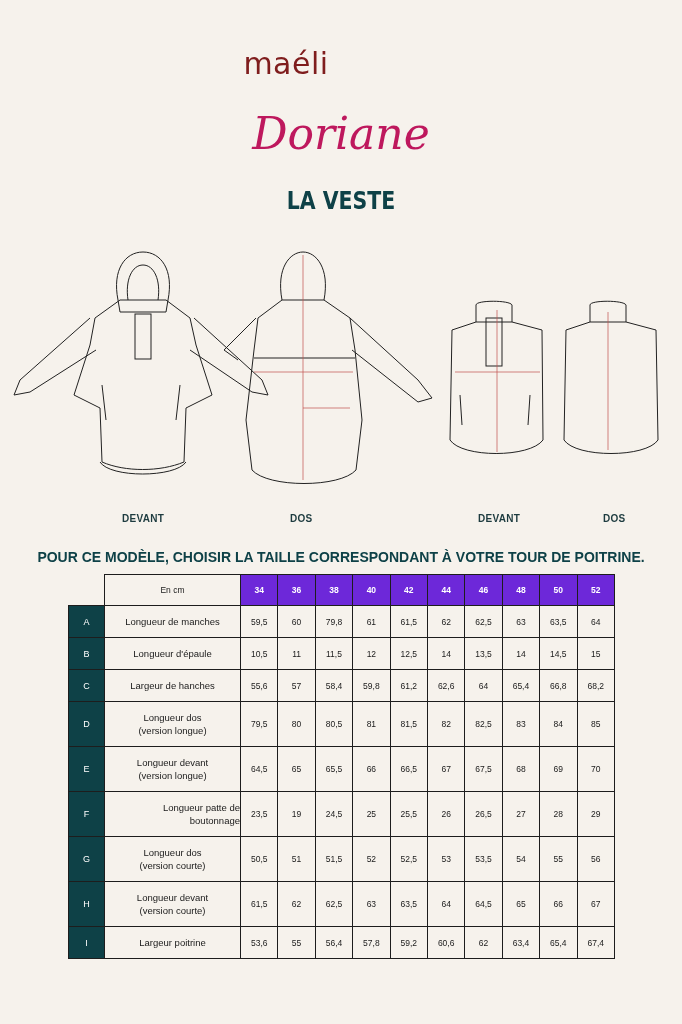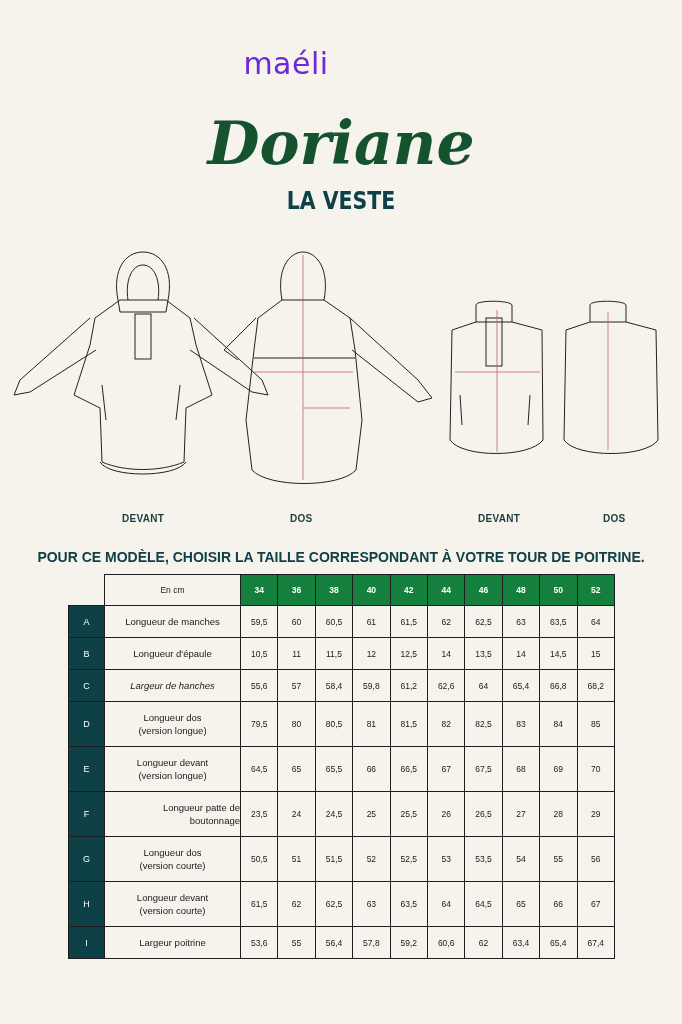--- a/index.html
+++ b/index.html
@@ -1,30 +1,30 @@
 <!DOCTYPE html>
 <html><head>
 <meta charset="utf-8">
 <style>
   html, body { margin:0; padding:0; }
   body { width:682px; height:1024px; background:#f6f2ec; position:relative; overflow:hidden;
          font-family:"Liberation Sans", sans-serif; color:#1d3b3f; }
   .brand { position:absolute; top:46px; left:0; width:572px; text-align:center;
-           font-family:"DejaVu Sans", sans-serif; font-size:30px; color:#6d28d9; letter-spacing:0.5px; }
+           font-family:"DejaVu Sans", sans-serif; font-size:30px; color:#7f1d1d; letter-spacing:0.5px; }
   .title { position:absolute; top:108px; left:0; width:682px; text-align:center;
-           font-family:"DejaVu Serif", serif; font-style:italic; font-weight:bold; font-size:60px; color:#14532d; }
+           font-family:"DejaVu Serif", serif; font-style:italic; font-weight:normal; font-size:44px; color:#be185d; }
   .subtitle { position:absolute; top:186px; left:0; width:682px; text-align:center;
            font-family:"DejaVu Sans", sans-serif; font-weight:bold; font-size:25px; color:#0e4147; transform:scaleX(0.82); }
   .illu { position:absolute; top:245px; left:0; width:682px; height:260px; }
   .caption { position:absolute; top:513px; font-size:10px; font-weight:bold; color:#1d3b3f; letter-spacing:0.3px; }
   .instruction { position:absolute; top:549px; left:0; width:682px; text-align:center;
            font-size:14px; font-weight:bold; color:#0e4147; }
   table { position:absolute; top:574px; left:68px; width:547px; border-collapse:collapse; table-layout:fixed; }
   td, th { border:1px solid #1d1d1d; text-align:center; font-size:8.5px; font-weight:normal; color:#1a1a1a; padding:0; }
-  th.size { background:#15803d; color:#ffffff; font-weight:bold; height:30px; }
+  th.size { background:#6d28d9; color:#ffffff; font-weight:bold; height:30px; }
   th.unit { background:#f6f2ec; height:30px; }
   th.corner { background:#f6f2ec; border-top-color:#f6f2ec; border-left-color:#f6f2ec; }
   td.letter { background:#0e4147; color:#ffffff; font-size:9px; }
   td.label { font-size:9.5px; line-height:13px; }
 </style>
 </head>
 <body>
 
 <div class="brand">maéli</div>
 <div class="title">Doriane</div>
@@ -106,21 +106,21 @@
       <th class="size">50</th>
       <th class="size">52</th>
     </tr>
   </thead>
   <tbody id="tbody">
       <tr style="height: 32px;">
         <td class="letter">A</td>
         <td class="label" style="white-space: pre-line;">Longueur de manches</td>
         <td>59,5</td>
         <td>60</td>
-        <td>60,5</td>
+        <td>79,8</td>
         <td>61</td>
         <td>61,5</td>
         <td>62</td>
         <td>62,5</td>
         <td>63</td>
         <td>63,5</td>
         <td>64</td>
       </tr>
       <tr style="height: 32px;">
         <td class="letter">B</td>
@@ -131,21 +131,21 @@
         <td>12</td>
         <td>12,5</td>
         <td>14</td>
         <td>13,5</td>
         <td>14</td>
         <td>14,5</td>
         <td>15</td>
       </tr>
       <tr style="height: 32px;">
         <td class="letter">C</td>
-        <td class="label" style="white-space: pre-line; font-style: italic;">Largeur de hanches</td>
+        <td class="label" style="white-space: pre-line;">Largeur de hanches</td>
         <td>55,6</td>
         <td>57</td>
         <td>58,4</td>
         <td>59,8</td>
         <td>61,2</td>
         <td>62,6</td>
         <td>64</td>
         <td>65,4</td>
         <td>66,8</td>
         <td>68,2</td>
@@ -178,21 +178,21 @@
         <td>67,5</td>
         <td>68</td>
         <td>69</td>
         <td>70</td>
       </tr>
       <tr style="height: 45px;">
         <td class="letter">F</td>
         <td class="label" style="white-space: pre-line; text-align: right;">Longueur patte de
 boutonnage</td>
         <td>23,5</td>
-        <td>24</td>
+        <td>19</td>
         <td>24,5</td>
         <td>25</td>
         <td>25,5</td>
         <td>26</td>
         <td>26,5</td>
         <td>27</td>
         <td>28</td>
         <td>29</td>
       </tr>
       <tr style="height: 45px;">

